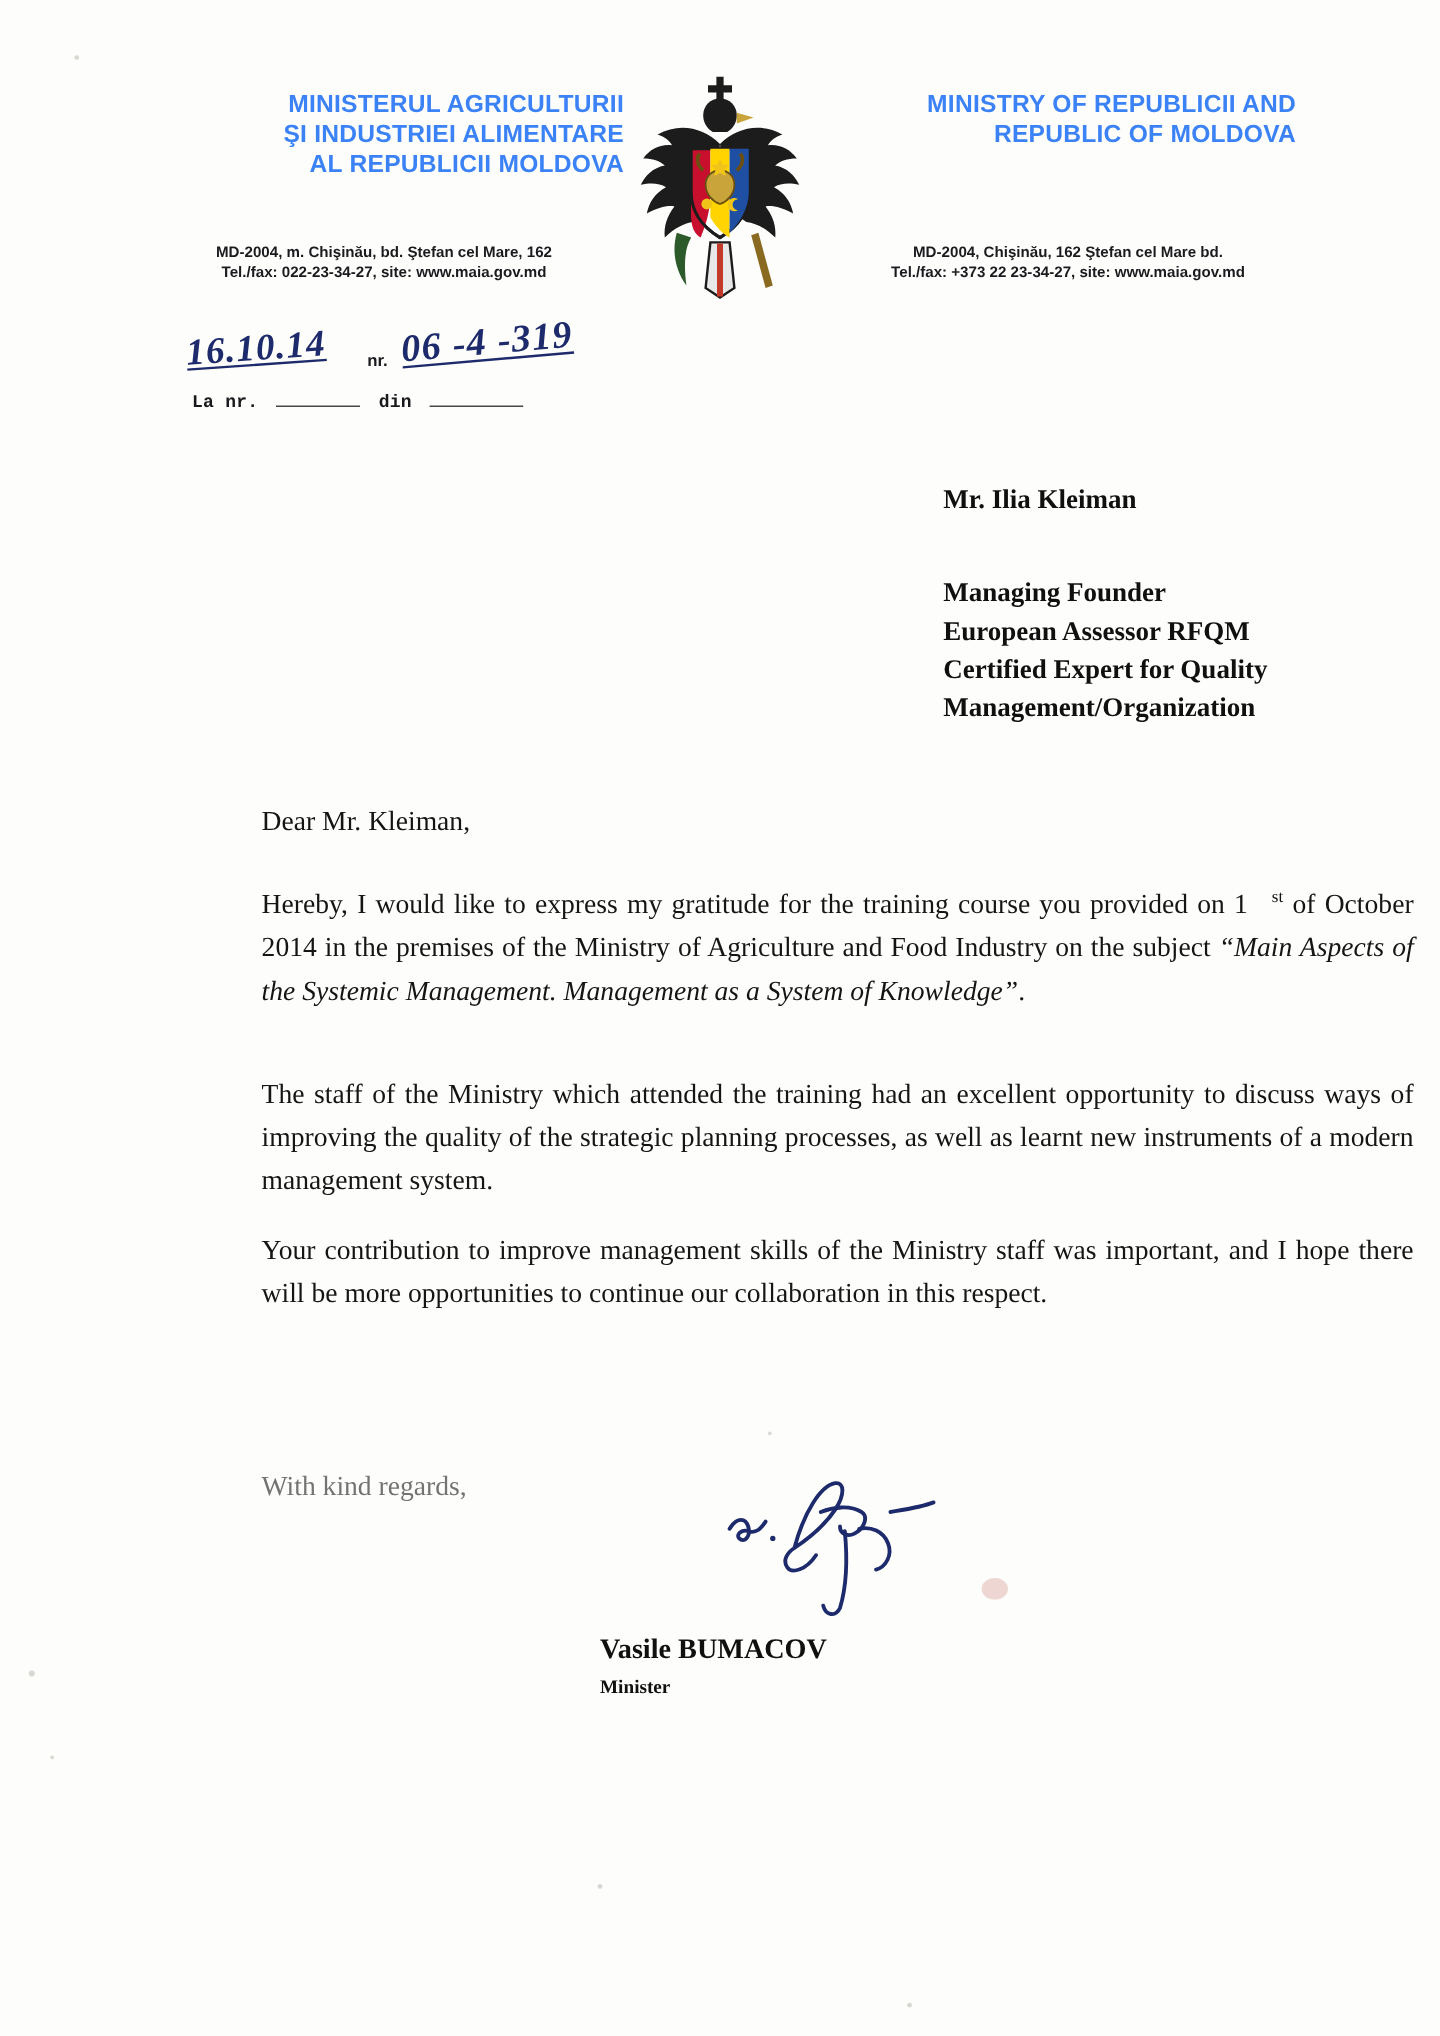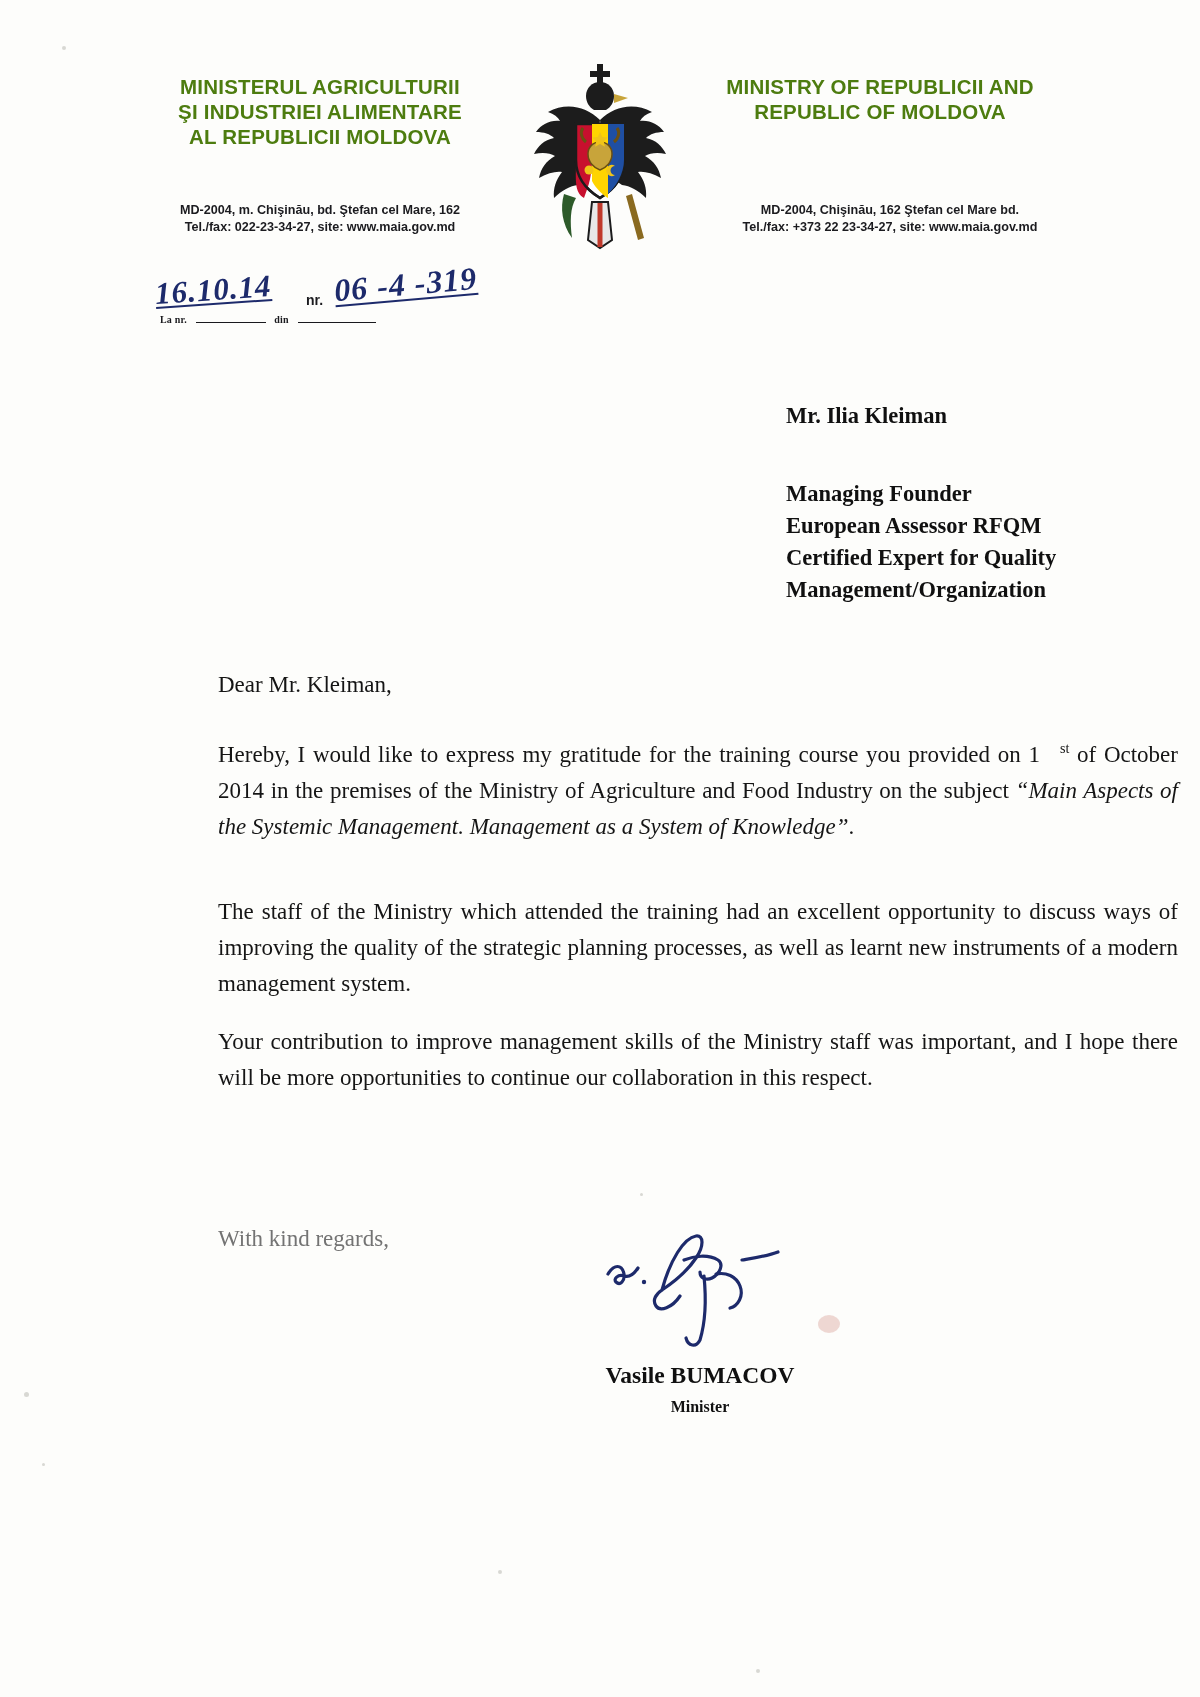--- a/index.html
+++ b/index.html
@@ -40,22 +40,22 @@
     height: 200px;
   }
   .lh-left, .lh-right {
     position: absolute;
     top: 12px;
     font-family: "Liberation Sans", sans-serif;
     font-weight: bold;
     font-size: 20.5px;
     line-height: 25px;
     letter-spacing: .2px;
-    color: #4d7c0f;
-    text-align: center;
+    color: #3b82f6;
+    text-align: right;
   }
   .lh-left { left: 120px; width: 400px; }
   .lh-right { left: 680px; width: 400px; }
 
   .lh-addr-left, .lh-addr-right {
     position: absolute;
     font-family: "Liberation Sans", sans-serif;
     font-weight: bold;
     font-size: 12.6px;
     line-height: 17px;
@@ -106,24 +106,24 @@
     left: 334px;
     font-size: 32px;
     transform: rotate(-5deg);
     text-decoration: underline;
     text-decoration-thickness: 1.5px;
     text-underline-offset: 4px;
   }
 
   .la-line {
     position: absolute;
-    top: 309px;
+    top: 325px;
     left: 160px;
-    font-family: Liberation Serif, serif;
-    font-size: 10px;
+    font-family: Liberation Mono, monospace;
+    font-size: 15px;
     font-weight: bold;
     color: #19191d;
     letter-spacing: .2px;
   }
   .la-line .rule {
     display: inline-block;
     border-bottom: 1.6px solid #19191d;
     height: 13px;
     vertical-align: baseline;
   }
@@ -194,21 +194,21 @@
     border-radius: 50%;
     background: #e8c9c4;
     opacity: .75;
   }
 
   .signer {
     position: absolute;
     top: 1360px;
     left: 500px;
     width: 400px;
-    text-align: center;
+    text-align: left;
     font-family: "Liberation Serif", serif;
     font-weight: bold;
     font-size: 23.5px;
     line-height: 31px;
     color: #101010;
   }
   .signer .title { font-size: 16px; }
 </style>
 </head>
 <body>

